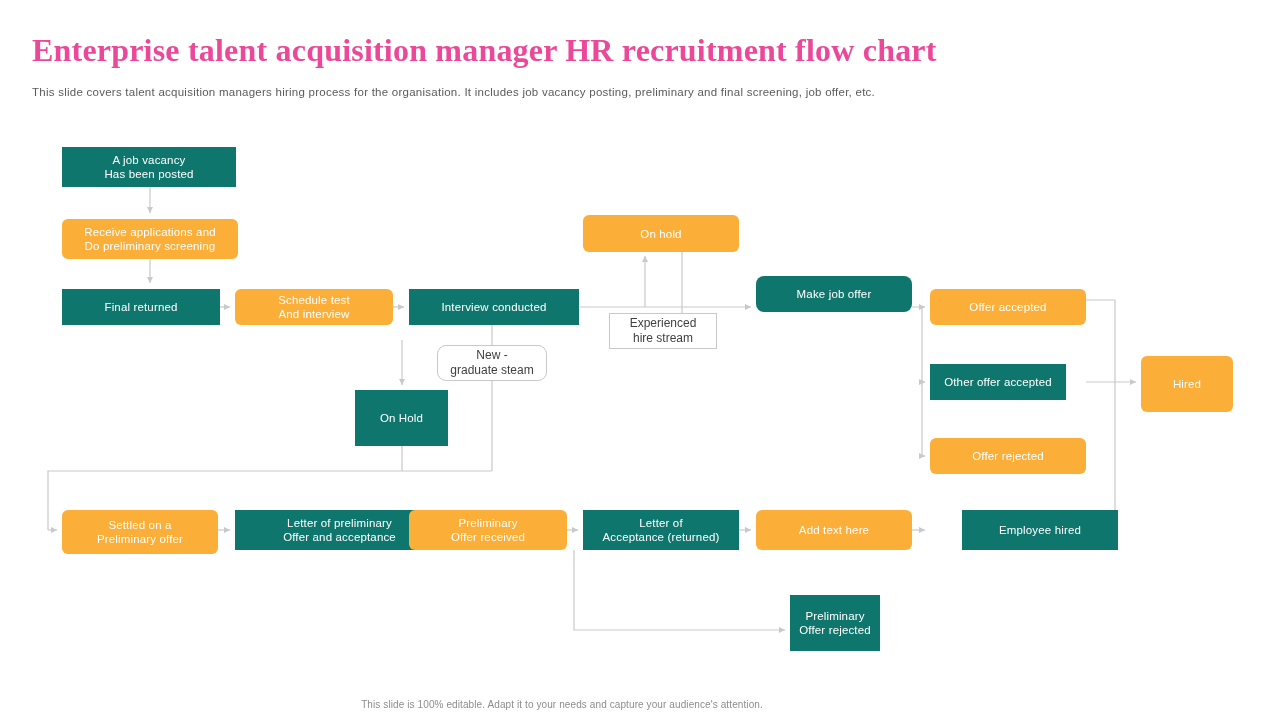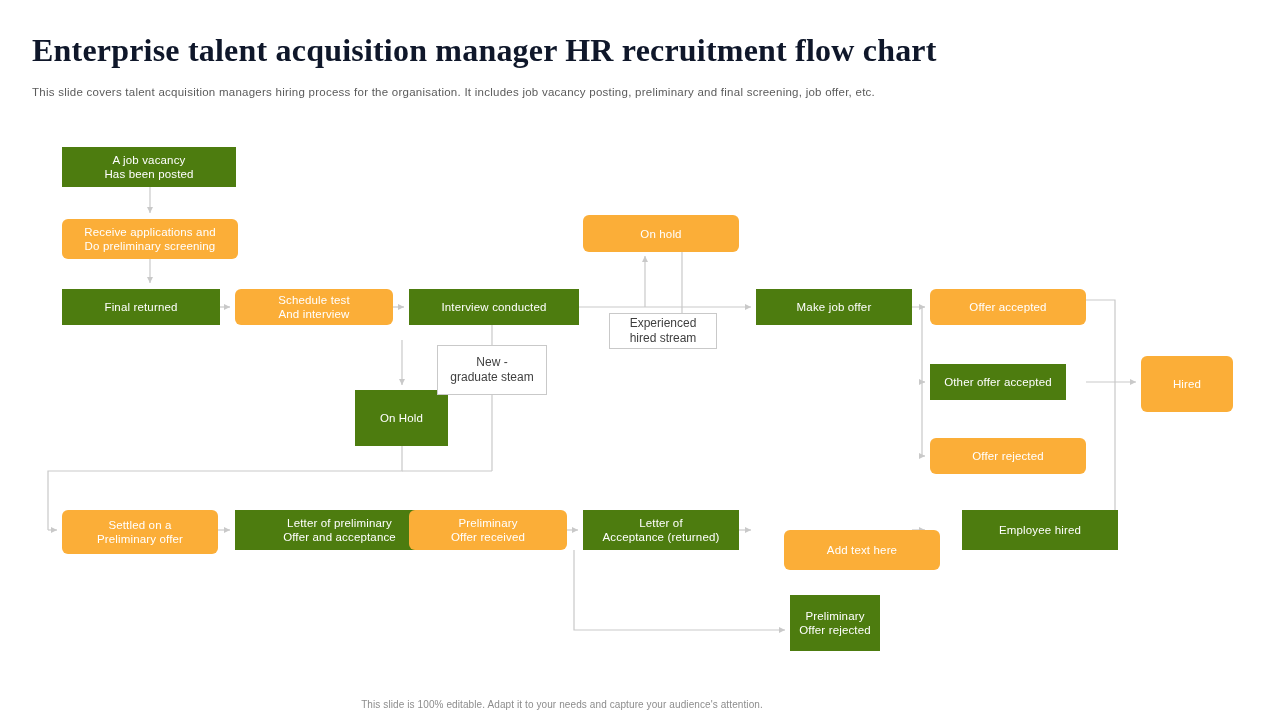--- a/index.html
+++ b/index.html
@@ -10,21 +10,21 @@
     overflow: hidden;
   }
   #slide { position: relative; width: 1280px; height: 720px; background: #fff; }
 
   #page-title {
     position: absolute; left: 32px; top: 32px;
     font-family: "Liberation Serif", serif;
     font-weight: bold;
     font-size: 32px;
     letter-spacing: 0.2px;
-    color: #0f172a;
+    color: #ec4899;
     white-space: nowrap;
   }
   #page-subtitle {
     position: absolute; left: 32px; top: 86px;
     font-size: 11.5px;
     color: #5b5b5b;
     white-space: nowrap;
     letter-spacing: 0.25px;
   }
   #footer-note {
@@ -41,21 +41,21 @@
     align-items: center;
     justify-content: center;
     text-align: center;
     color: #ffffff;
     font-size: 11.5px;
     line-height: 14px;
     letter-spacing: 0.15px;
     padding: 2px 4px;
     white-space: pre-line;
   }
-  .node.teal  { background: #4d7c0f; }
+  .node.teal  { background: #0f766e; }
   .node.orange{ background: #fbae38; border-radius: 6px; }
 
   .label-box {
     position: absolute;
     background: #ffffff;
     border: 1px solid #c9c9c9;
     display: flex;
     align-items: center;
     justify-content: center;
     text-align: center;
@@ -127,38 +127,38 @@
 
   <div class="node teal" style="left:62px;  top:147px; width:174px; height:40px;">A job vacancy
 Has been posted</div>
   <div class="node orange" style="left:62px;  top:219px; width:176px; height:40px;">Receive applications and
 Do  preliminary screening</div>
   <div class="node teal" style="left:62px;  top:289px; width:158px; height:36px;">Final returned</div>
   <div class="node orange" style="left:235px; top:289px; width:158px; height:36px;">Schedule test
 And interview</div>
   <div class="node teal" style="left:409px; top:289px; width:170px; height:36px;">Interview conducted</div>
   <div class="node orange" style="left:583px; top:215px; width:156px; height:37px;">On hold</div>
-  <div class="node teal" style="left:756px; top:289px; width:156px; height:36px;">Make job offer</div>
+  <div class="node teal" style="left:756px; top:276px; width:156px; height:36px;border-radius:8px;">Make job offer</div>
   <div class="node orange" style="left:930px; top:289px; width:156px; height:36px;">Offer accepted</div>
   <div class="node teal" style="left:930px; top:364px; width:136px; height:36px;">Other offer accepted</div>
   <div class="node orange" style="left:930px; top:438px; width:156px; height:36px;">Offer rejected</div>
   <div class="node orange" style="left:1141px;top:356px; width:92px;  height:56px;">Hired</div>
   <div class="node teal" style="left:355px; top:390px; width:93px;  height:56px;">On Hold</div>
   <div class="node orange" style="left:62px;  top:510px; width:156px; height:44px;">Settled on a
 Preliminary offer</div>
   <div class="node teal" style="left:235px; top:510px; width:182px; height:40px;padding-left:31px;">Letter of preliminary
 Offer and acceptance</div>
   <div class="node orange" style="left:409px; top:510px; width:158px; height:40px;">Preliminary
 Offer received</div>
   <div class="node teal" style="left:583px; top:510px; width:156px; height:40px;">Letter of
 Acceptance (returned)</div>
-  <div class="node orange" style="left:756px; top:530px; width:156px; height:40px;margin-left:28px;">Add text here</div>
+  <div class="node orange" style="left:756px; top:510px; width:156px; height:40px;">Add text here</div>
   <div class="node teal" style="left:930px; top:510px; width:156px; height:40px;margin-left:32px;">Employee hired</div>
   <div class="node teal" style="left:790px; top:595px; width:90px;  height:56px;">Preliminary
 Offer rejected</div>
 
   <div class="label-box" style="left:609px; top:313px; width:108px; height:36px;">Experienced
-hired stream</div>
-  <div class="label-box" style="left:437px; top:345px; width:110px; height:50px;">New -
+hire stream</div>
+  <div class="label-box" style="left:437px; top:345px; width:110px; height:36px;border-radius:9px;">New -
 graduate  steam</div>
 
   <div id="footer-note">This slide is 100% editable. Adapt it to your needs and capture your audience's attention.</div>
 </div>
 
 </body></html>

